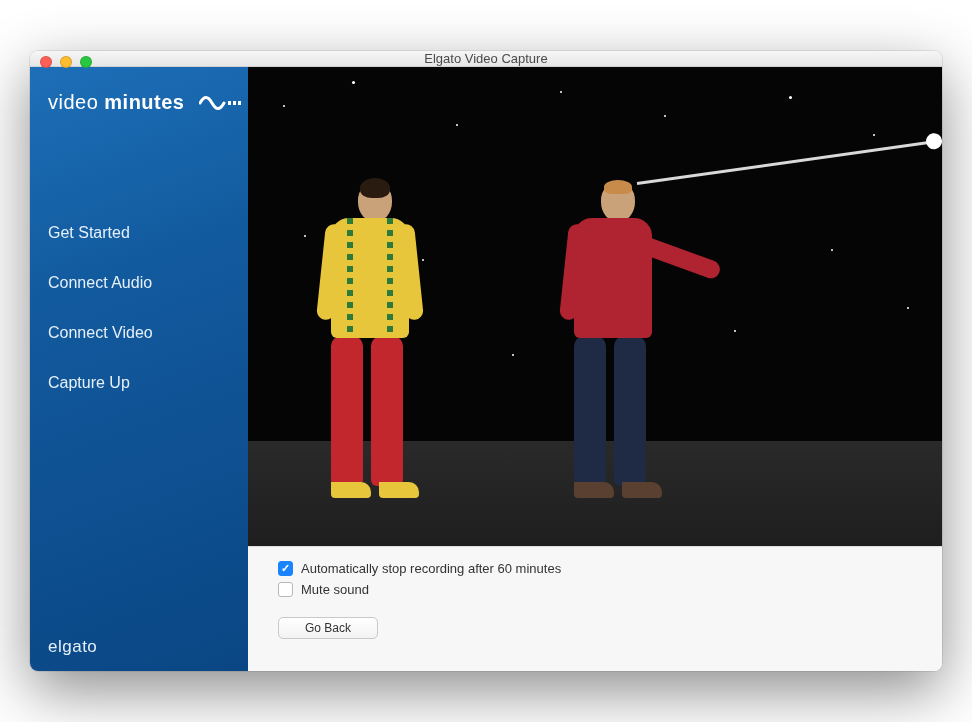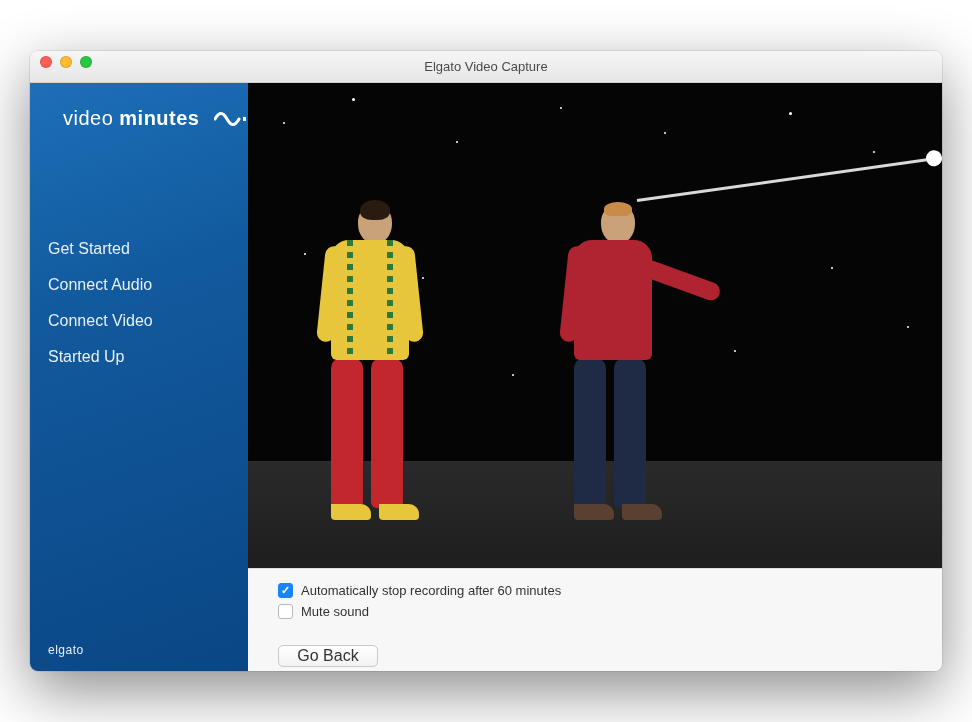--- a/index.html
+++ b/index.html
@@ -16,21 +16,21 @@
     width: 912px;
     height: 620px;
     background: #ececec;
     border-radius: 8px;
     box-shadow: 0 20px 60px rgba(0,0,0,0.45), 0 0 0 1px rgba(0,0,0,0.08);
     overflow: hidden;
     display: flex;
     flex-direction: column;
   }
   .titlebar {
-    height: 32px;
+    height: 16px;
     background: linear-gradient(#f6f6f6,#e6e6e6);
     border-bottom: 1px solid #d0d0d0;
     display: flex;
     align-items: center;
     position: relative;
   }
   .traffic {
     position: absolute;
     left: 10px;
     top: 5px;
@@ -59,48 +59,47 @@
     color: #fff;
     display: flex;
     flex-direction: column;
     padding: 24px 18px 14px 18px;
   }
   .logo {
     display: flex;
     align-items: flex-end;
     gap: 14px;
     margin-bottom: 110px;
-    margin-left: 15px;
   }
   .logo-text {
     font-size: 20px;
     font-weight: 300;
     letter-spacing: 0.5px;
     display: flex;
     gap: 6px;
   }
   .logo-text .b { font-weight:600; }
   .steps {
     display: flex;
     flex-direction: column;
-    gap: 18px;
+    gap: 32px;
   }
   .step {
     font-size: 16px;
     color: #e6f0fa;
     cursor: pointer;
   }
   .step.active {
     font-size: 22px;
     font-weight: 700;
     color: #fff;
   }
   .brand {
     margin-top: auto;
-    font-size: 12px;
+    font-size: 17px;
     color: #e6f0fa;
     letter-spacing: 0.5px;
   }
   .main {
     flex: 1;
     display: flex;
     flex-direction: column;
     background: #fff;
     position: relative;
   }
@@ -139,38 +138,38 @@
   .suspender { position:absolute; width:6px; height:120px; top:0; background:repeating-linear-gradient(#2d7a3a 0 6px,#e7c63b 6px 12px);}
   .su-l{ left:16px;} .su-r{ right:16px;}
   .stick {
     position:absolute; left:56%; top:24%; width:300px; height:3px;
     background:#d9d9d9; transform:rotate(-8deg); transform-origin:left center;
   }
   .ball { position:absolute; right:-8px; top:-7px; width:16px; height:16px; background:#fff; border-radius:50%;}
   .controls {
     background:#f7f7f7;
     border-top:1px solid #ddd;
-    padding:14px 20px 4px 30px;
+    padding:14px 20px 32px 30px;
     display:flex;
     align-items:flex-start;
   }
   .left-controls { flex:1; display:flex; flex-direction:column; gap:6px;}
   .chk { display:flex; align-items:center; gap:8px; font-size:13px; color:#333;}
   .checkbox {
     width:15px; height:15px; border:1px solid #b8b8b8; border-radius:3px;
     background:#fff; display:flex; align-items:center; justify-content:center;
     cursor:pointer;
   }
   .checkbox.checked { background:#1a84ff; border-color:#1a84ff;}
   .checkbox.checked::after{ content:"✓"; color:#fff; font-size:11px; font-weight:bold; line-height:1;}
   .go-back {
-    margin-top:20px; width:100px; height:22px;
+    margin-top:14px; width:100px; height:22px;
     background:linear-gradient(#fff,#f2f2f2);
     border:1px solid #c9c9c9; border-radius:5px;
-    font-size:16px; color:#333; cursor:pointer;
+    font-size:12px; color:#333; cursor:pointer;
   }
   .right-controls { display:flex; flex-direction:column; align-items:center; gap:6px; padding-right:6px;}
   .rec-btn {
     width:56px; height:56px; border-radius:50%;
     background: radial-gradient(circle at 35% 30%, #ff6a6a 0%, #d11a1a 45%, #7c0e0e 100%);
     border:4px solid #cfcfcf;
     box-shadow: 0 2px 4px rgba(0,0,0,0.35), inset 0 4px 8px rgba(255,255,255,0.3);
     cursor:pointer; position:relative;
   }
   .rec-btn::after{
@@ -206,21 +205,21 @@
             <rect x="29" y="9" width="3" height="4" fill="#fff"></rect>
             <rect x="34" y="9" width="3" height="4" fill="#fff"></rect>
             <rect x="39" y="9" width="3" height="4" fill="#fff"></rect>
           </svg>
         </span>
       </div>
       <div class="steps">
         <div class="step">Get Started</div>
         <div class="step">Connect Audio</div>
         <div class="step">Connect Video</div>
-        <div class="step">Started Up</div>
+        <div class="step">Capture Up</div>
       </div>
       <div class="brand">elgato</div>
     </div>
 
     <div class="main">
       <div class="preview">
 
         <div class="star" style="left:5%;top:8%;width:2px;height:2px"></div>
         <div class="star" style="left:15%;top:3%;width:3px;height:3px"></div>
         <div class="star" style="left:30%;top:12%;width:2px;height:2px"></div>

